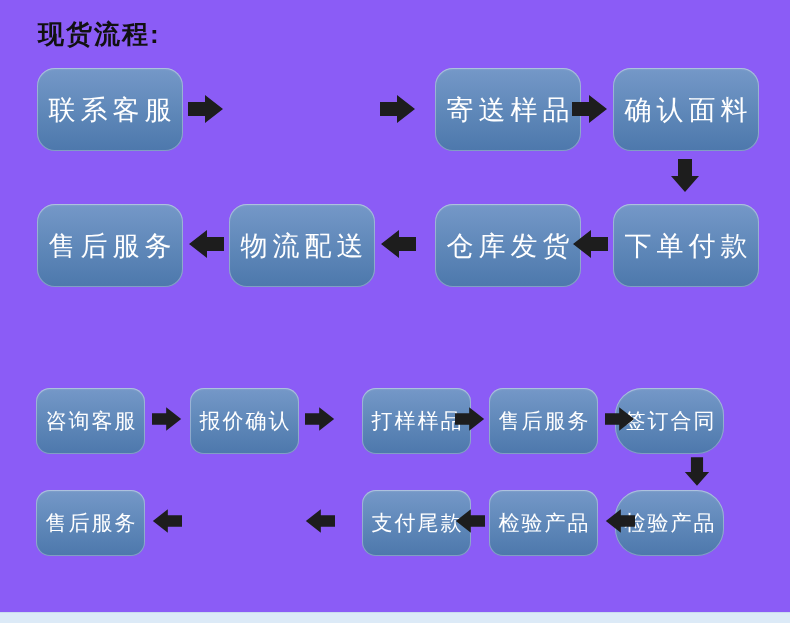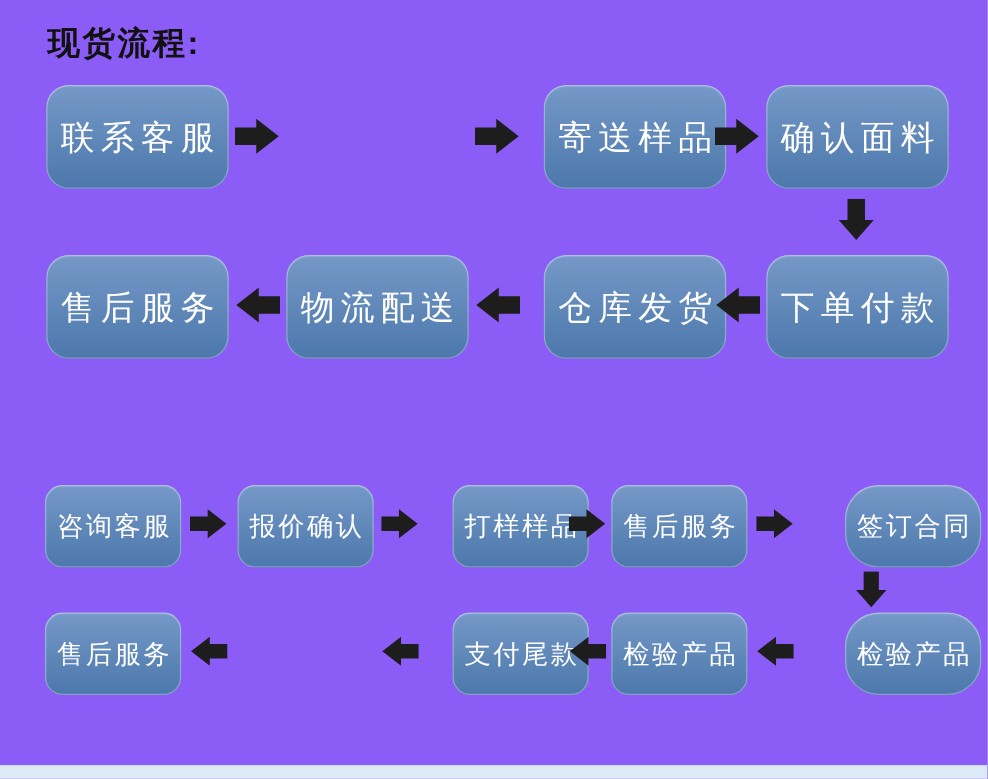--- a/index.html
+++ b/index.html
@@ -45,21 +45,21 @@
     font-size:21px;
     letter-spacing:2px;
     padding-left:2px;
     box-sizing:border-box;
   }
   .r1{top:68px;}
   .r2{top:204px;}
   .r3{top:388px;}
   .r4{top:490px;}
   .c4-1{left:37px;} .c4-2{left:229px;} .c4-3{left:401px;margin-left:34px;} .c4-4{left:613px;}
-  .c5-1{left:36px;} .c5-2{left:190px;} .c5-3{left:362px;} .c5-4{left:489px;} .c5-5{left:676px;border-radius:27px;}
+  .c5-1{left:36px;} .c5-2{left:190px;} .c5-3{left:362px;} .c5-4{left:489px;} .c5-5{left:615px;border-radius:27px;}
   .arrow{position:absolute;line-height:0;}
   .arrow svg{display:block;}
   .arrow polygon{fill:#1d1d1d;}
   .footer-strip{
     position:absolute;
     left:0;right:0;top:612px;height:11px;
     background:#dceaf7;
     border-top:1px solid #c9ddee;
   }
 </style>

